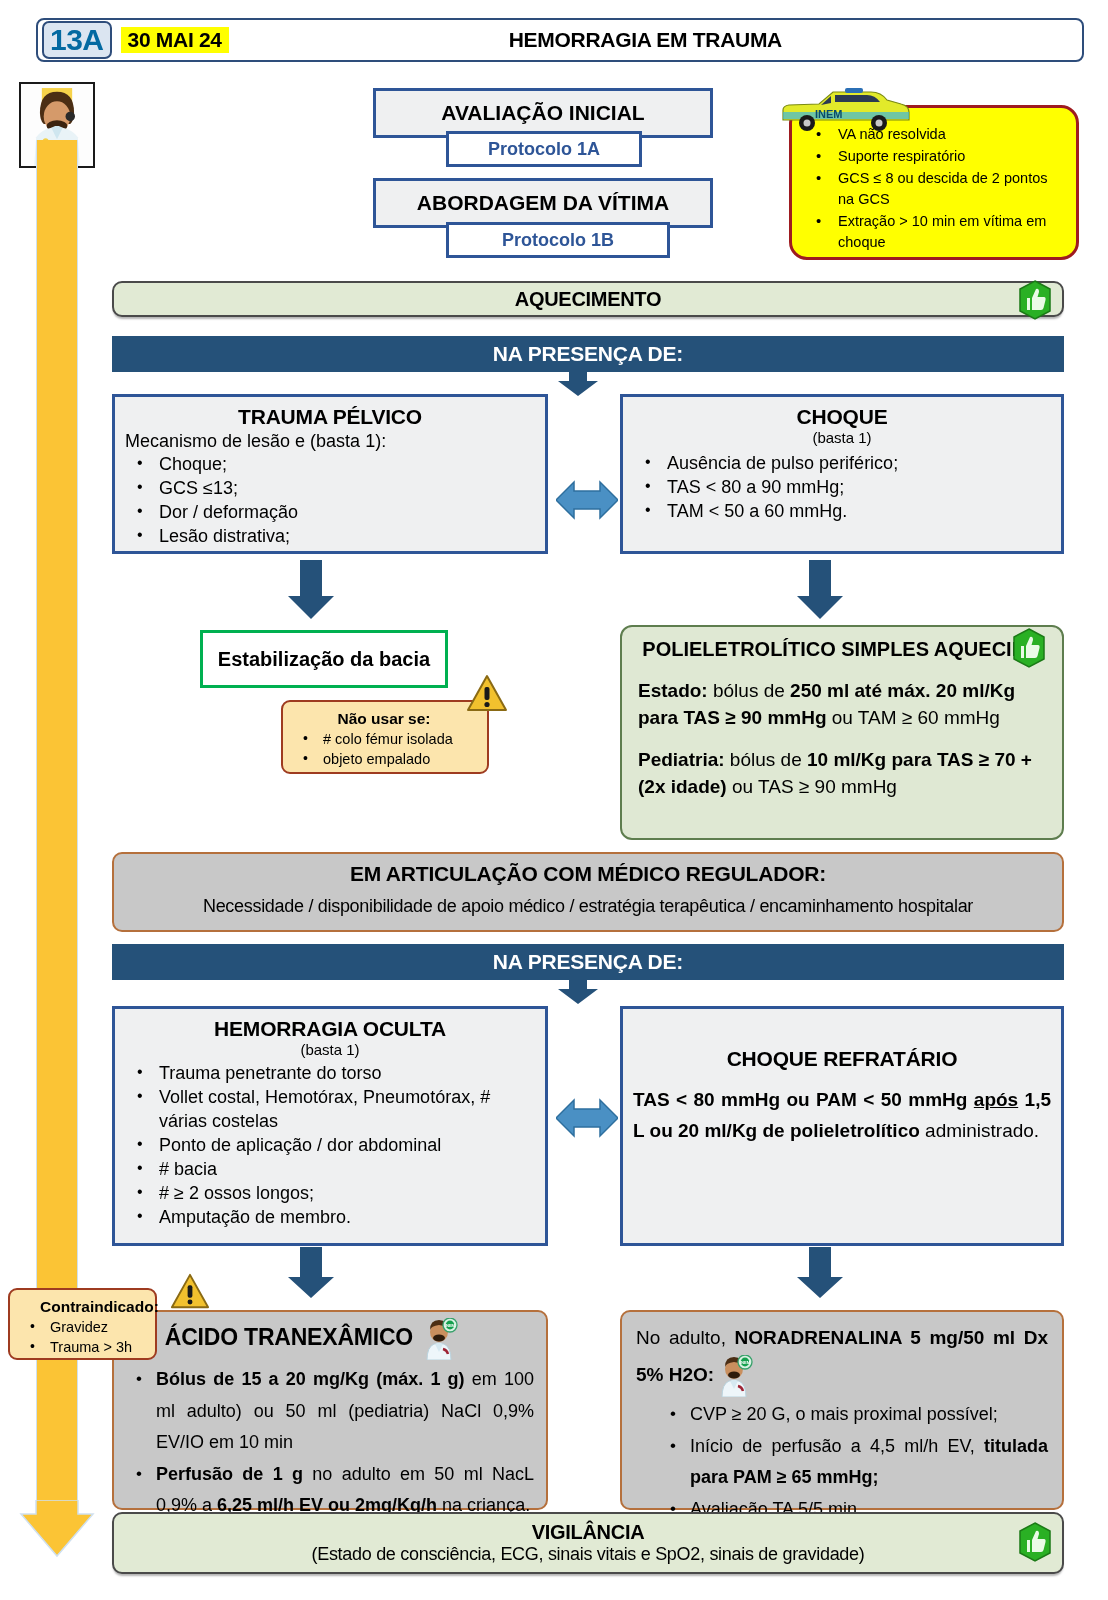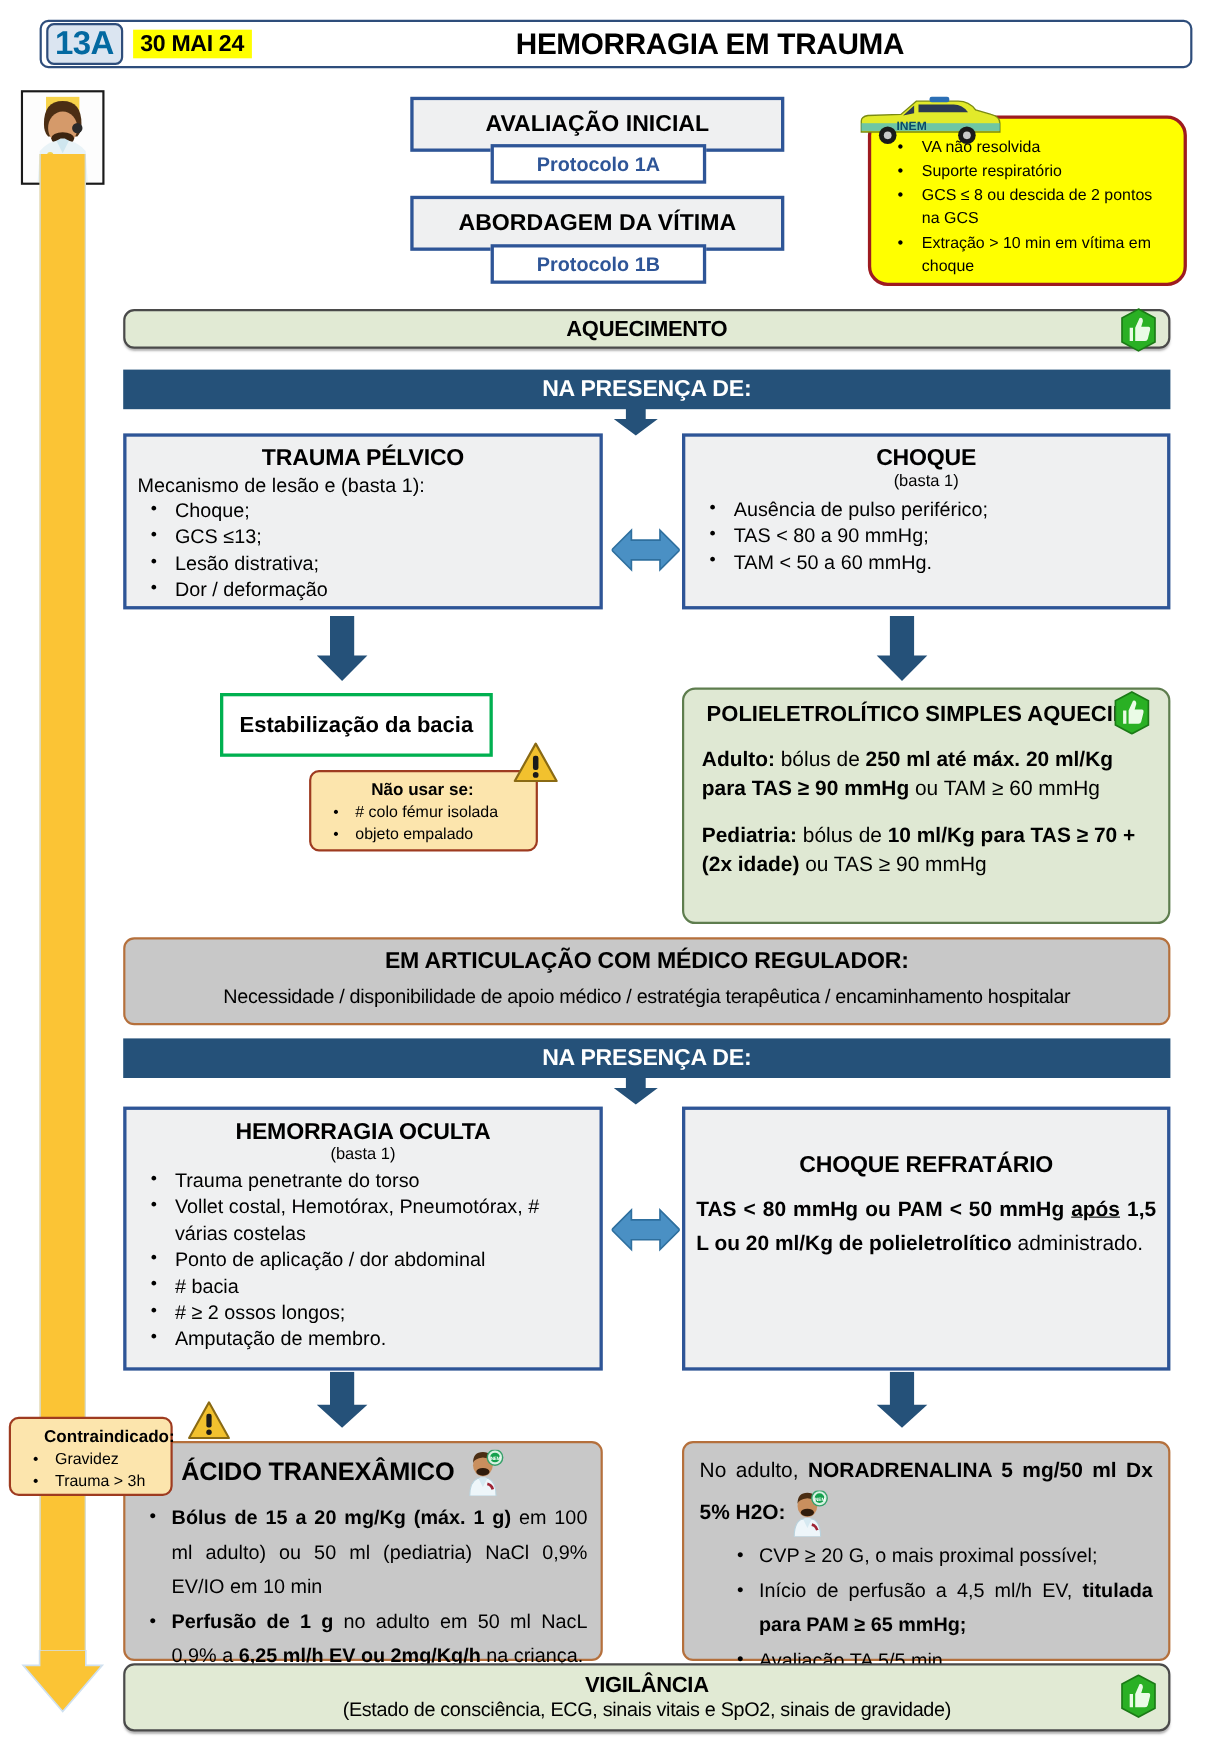--- a/index.html
+++ b/index.html
@@ -25,21 +25,21 @@
     display: flex; align-items: center; justify-content: center;
     font-size: 30px; font-weight: bold; color: #0369a1; padding: 0 6px;
     letter-spacing: -0.5px;
   }
   .date-badge {
     margin-left: 9px; background: #ffff00; color: #000;
     font-size: 21px; font-weight: bold; padding: 1px 7px;
     letter-spacing: -0.3px;
   }
   .header-title {
-    flex: 1; text-align: center; font-size: 27px; font-weight: bold;
+    flex: 1; text-align: center; font-size: 21px; font-weight: bold;
     color: #000; padding-right: 20px; letter-spacing: -0.3px;
   }
 
   
   .avatar-box {
     position: absolute; left: 19px; top: 82px; width: 76px; height: 86px;
     border: 2px solid #1a1a1a; background: #fdfdfd; overflow: hidden;
   }
   .avatar-svg { width: 100%; height: 100%; display: block; }
   .yellow-arrow {
@@ -234,21 +234,21 @@
   <div class="box proto-main" style="left:373px; top:88px; width:340px; height:50px;">
     <span>AVALIAÇÃO INICIAL</span>
   </div>
   <div class="box proto-sub" style="left:446px; top:131px; width:196px; height:36px;">
     <span>Protocolo 1A</span>
   </div>
 
   <div class="box proto-main" style="left:373px; top:178px; width:340px; height:50px;">
     <span>ABORDAGEM DA VÍTIMA</span>
   </div>
-  <div class="box proto-sub" style="left:446px; top:222px; width:196px; height:36px;">
+  <div class="box proto-sub" style="left:446px; top:222px; width:224px; height:36px;">
     <span>Protocolo 1B</span>
   </div>
 
   <div class="box yellow-note" style="left:789px; top:105px; width:290px; height:155px;">
     <ul>
       <li>VA não resolvida</li>
       <li>Suporte respiratório</li>
       <li>GCS ≤ 8 ou descida de 2 pontos na GCS</li>
       <li>Extração &gt; 10 min em vítima em choque</li>
     </ul>
@@ -287,22 +287,22 @@
       <polygon points="13,0 31,0 31,10 42,10 22,25 2,10 13,10" fill="#255179"></polygon>
     </svg>
   </div>
 
   <div class="box card-blue" style="left:112px; top:394px; width:436px; height:160px;">
     <div class="title">TRAUMA PÉLVICO</div>
     <div class="lead">Mecanismo de lesão e (basta 1):</div>
     <ul>
       <li>Choque;</li>
       <li>GCS ≤13;</li>
+      <li>Dor / deformação</li>
       <li>Lesão distrativa;</li>
-      <li>Dor / deformação</li>
     </ul>
   </div>
 
   <div class="box card-blue" style="left:620px; top:394px; width:444px; height:160px;">
     <div class="title">CHOQUE</div>
     <div class="subtitle">(basta 1)</div>
     <ul style="margin-top:6px;">
       <li>Ausência de pulso periférico;</li>
       <li>TAS &lt; 80 a 90 mmHg;</li>
       <li>TAM &lt; 50 a 60 mmHg.</li>
@@ -340,21 +340,21 @@
   <div class="box" style="left:466px; top:673px; width:42px; height:42px;">
     <svg width="42" height="42" viewBox="0 0 42 42">
       <path d="M21 3 L40 37 L2 37 Z" fill="#f2c12e" stroke="#8a6a14" stroke-width="2" stroke-linejoin="round"></path>
       <rect x="18.5" y="14" width="5" height="13" rx="2" fill="#1a1a1a"></rect>
       <circle cx="21" cy="31.5" r="2.6" fill="#1a1a1a"></circle>
     </svg>
   </div>
 
   <div class="box card-greenfill" style="left:620px; top:625px; width:444px; height:215px;">
     <div class="title">POLIELETROLÍTICO SIMPLES AQUECIDO</div>
-    <p><b>Adulto:</b><span> bólus de </span><b>250 ml até máx. 20 ml/Kg para TAS ≥ 90 mmHg</b><span> ou TAM ≥ 60 mmHg</span></p>
+    <p><b>Estado:</b><span> bólus de </span><b>250 ml até máx. 20 ml/Kg para TAS ≥ 90 mmHg</b><span> ou TAM ≥ 60 mmHg</span></p>
     <p><b>Pediatria:</b><span> bólus de </span><b>10 ml/Kg para TAS ≥ 70 + (2x idade)</b><span> ou TAS ≥ 90 mmHg</span></p>
   </div>
   <div class="thumb" style="left:1010px; top:628px;">
     <svg width="38" height="40" viewBox="0 0 38 40">
       <polygon points="19,1 34,9 34,31 19,39 4,31 4,9" fill="#2ab024" stroke="#1b7a16" stroke-width="1.5"></polygon>
       <path d="M14 18 L14 30 L11 30 L11 18 Z" fill="#eafbe6"></path>
       <path d="M16 18 L20 9 Q23 8 23 12 L21.5 17 L28 17 Q30 17 29.5 20 L27.5 28 Q27 30 25 30 L16 30 Z" fill="#eafbe6"></path>
     </svg>
   </div>
 

